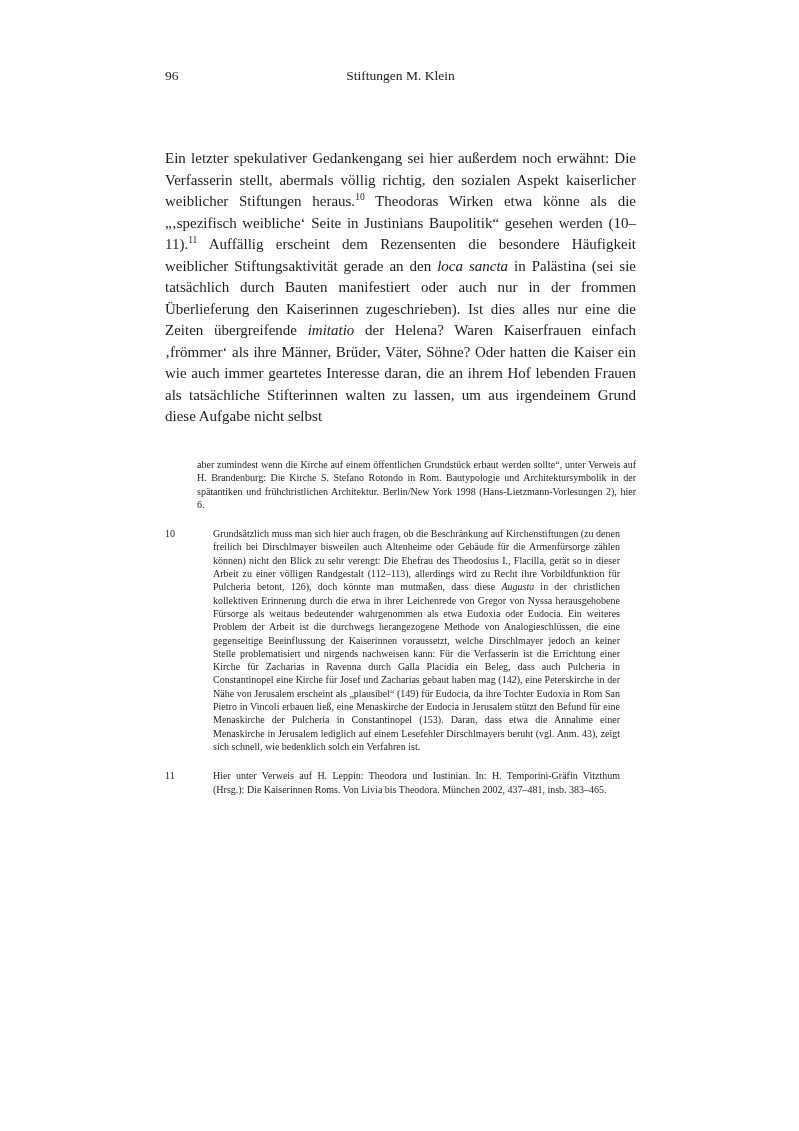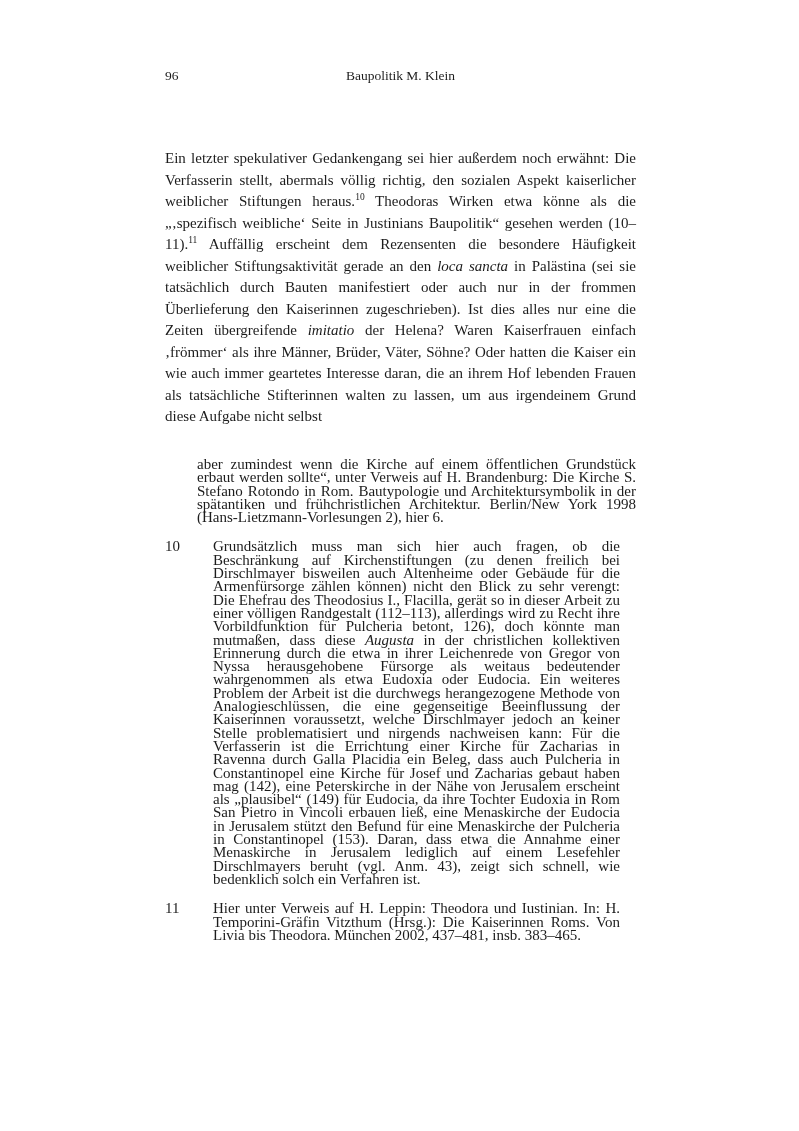--- a/index.html
+++ b/index.html
@@ -53,21 +53,21 @@
     font-size: 9.5px;
     line-height: 0;
     vertical-align: super;
   }
   
   .footnotes {
     position: absolute;
     top: 458px;
     left: 165px;
     width: 471px;
-    font-size: 15px;
+    font-size: 10px;
     line-height: 13.3px;
     text-align: justify;
   }
   .fn-continuation {
     margin: 0 0 0 32px;
     padding: 0;
   }
   .fn-item {
     position: relative;
     padding-left: 32px;
@@ -83,21 +83,21 @@
     padding: 0;
   }
 </style>
 </head>
 <body>
 
 <div class="page">
 
   <header class="running-header">
     <span class="page-number">96</span>
-    <span class="running-title">Baupolitik M. Klein</span>
+    <span class="running-title">Stiftungen M. Klein</span>
   </header>
 
   <main class="body-text">
     <p><span>Ein letzter spekulativer Gedankengang sei hier außerdem noch erwähnt: Die Verfasserin stellt, abermals völlig richtig, den sozialen Aspekt kaiserlicher weiblicher Stiftungen heraus.</span><sup class="fn-ref">10</sup><span> Theodoras Wirken etwa könne als die „‚spezifisch weibliche‘ Seite in Justinians Baupolitik“ gesehen werden (10–11).</span><sup class="fn-ref">11</sup><span> Auffällig erscheint dem Rezensenten die besondere Häufigkeit weiblicher Stiftungsaktivität gerade an den </span><span class="it">loca sancta</span><span> in Palästina (sei sie tatsächlich durch Bauten manifestiert oder auch nur in der frommen Überlieferung den Kaiserinnen zugeschrieben). Ist dies alles nur eine die Zeiten übergreifende </span><span class="it">imitatio</span><span> der Helena? Waren Kaiserfrauen einfach ‚frömmer‘ als ihre Männer, Brüder, Väter, Söhne? Oder hatten die Kaiser ein wie auch immer geartetes Interesse daran, die an ihrem Hof lebenden Frauen als tatsächliche Stifterinnen walten zu lassen, um aus irgendeinem Grund diese Aufgabe nicht selbst</span></p>
   </main>
 
   <section class="footnotes">
 
     <p class="fn-continuation">aber zumindest wenn die Kirche auf einem öffentlichen Grundstück erbaut werden sollte“, unter Verweis auf H. Brandenburg: Die Kirche S. Stefano Rotondo in Rom. Bautypologie und Architektursymbolik in der spätantiken und frühchristlichen Architektur. Berlin/New York 1998 (Hans-Lietzmann-Vorlesungen 2), hier 6.</p>
 

